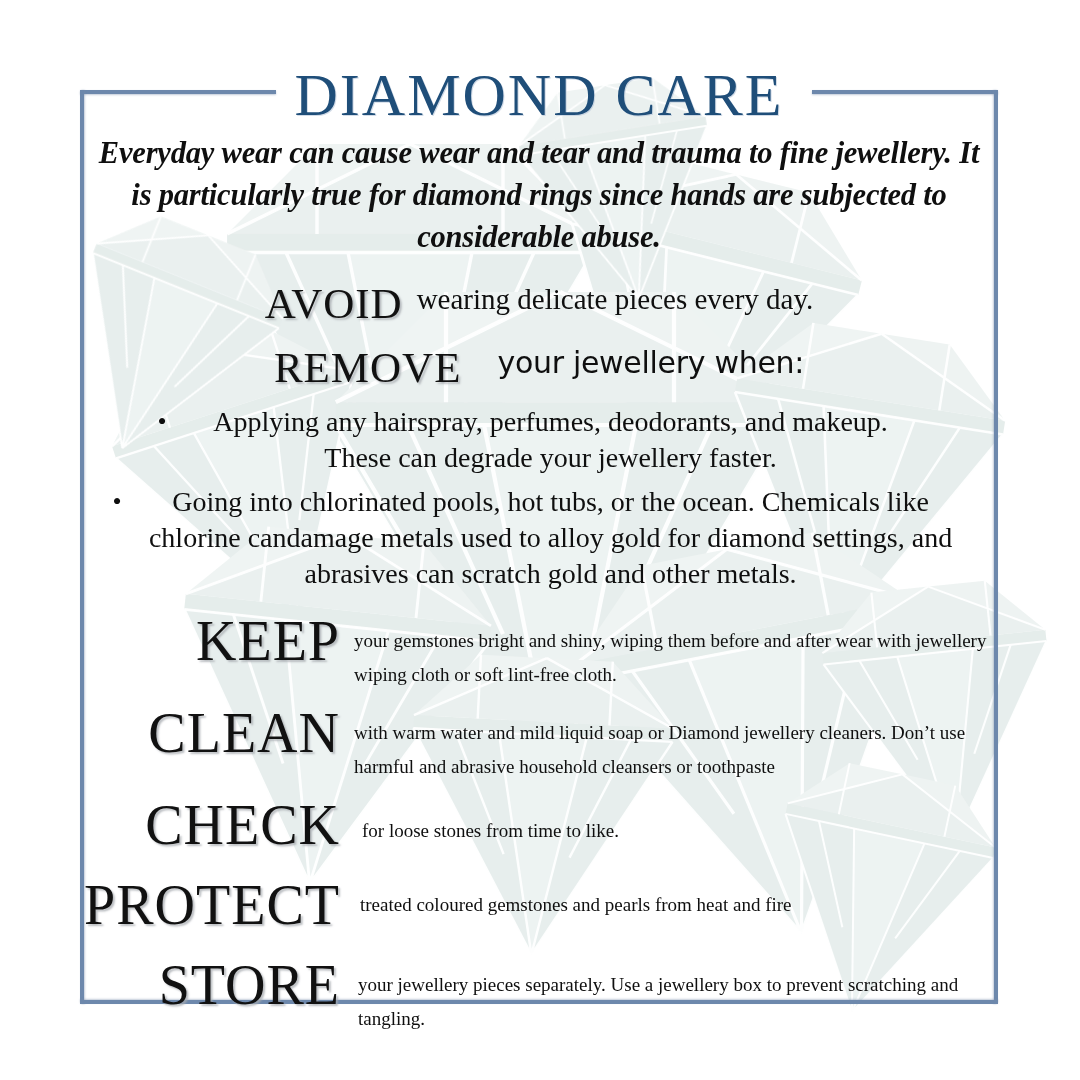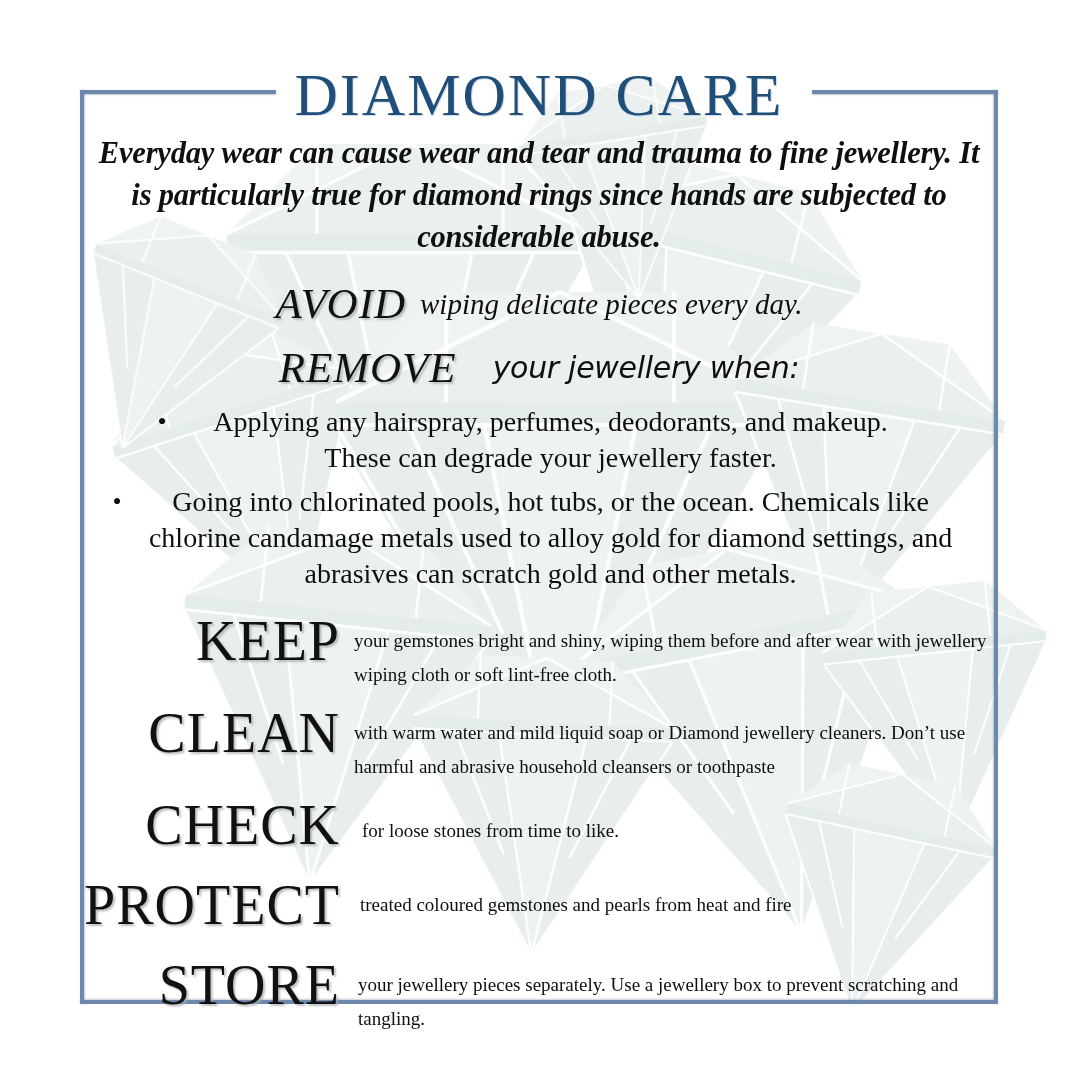--- a/index.html
+++ b/index.html
@@ -76,25 +76,24 @@
     font-size: 30.5px;
     line-height: 42px;
     margin-top: 4px;
     padding: 0 12px;
     letter-spacing: -0.2px;
   }
 
   
   .headline {
     display: flex;
-    align-items: center;
+    align-items: flex-start;
     justify-content: center;
     gap: 14px;
     margin-top: 22px;
-    font-style: italic;
   }
   .headline.remove-row { margin-top: 16px; gap: 36px; }
 
   .kw-lg {
     font-family: "Liberation Serif", "DejaVu Serif", serif;
     font-size: 43px;
     line-height: 48px;
     letter-spacing: 1px;
     color: #111;
     text-shadow: 2px 2px 2px rgba(165,170,175,.75);
@@ -216,21 +215,21 @@
   <div class="frame-seg frame-bottom"></div>
 
   <div id="content">
 
     <h1 class="title">DIAMOND CARE</h1>
 
     <p class="intro">Everyday wear can cause wear and tear and trauma to fine jewellery. It is particularly true for diamond rings since hands are subjected to considerable abuse.</p>
 
     <div class="headline">
       <span class="kw-lg">AVOID</span>
-      <span class="headline-text">wiping delicate pieces every day.</span>
+      <span class="headline-text">wearing delicate pieces every day.</span>
     </div>
 
     <div class="headline remove-row">
       <span class="kw-lg">REMOVE</span>
       <span class="headline-text sans">your jewellery when:</span>
     </div>
 
     <div class="bullets">
       <div class="bullet-item b1">
         <span class="bullet-dot">•</span>

